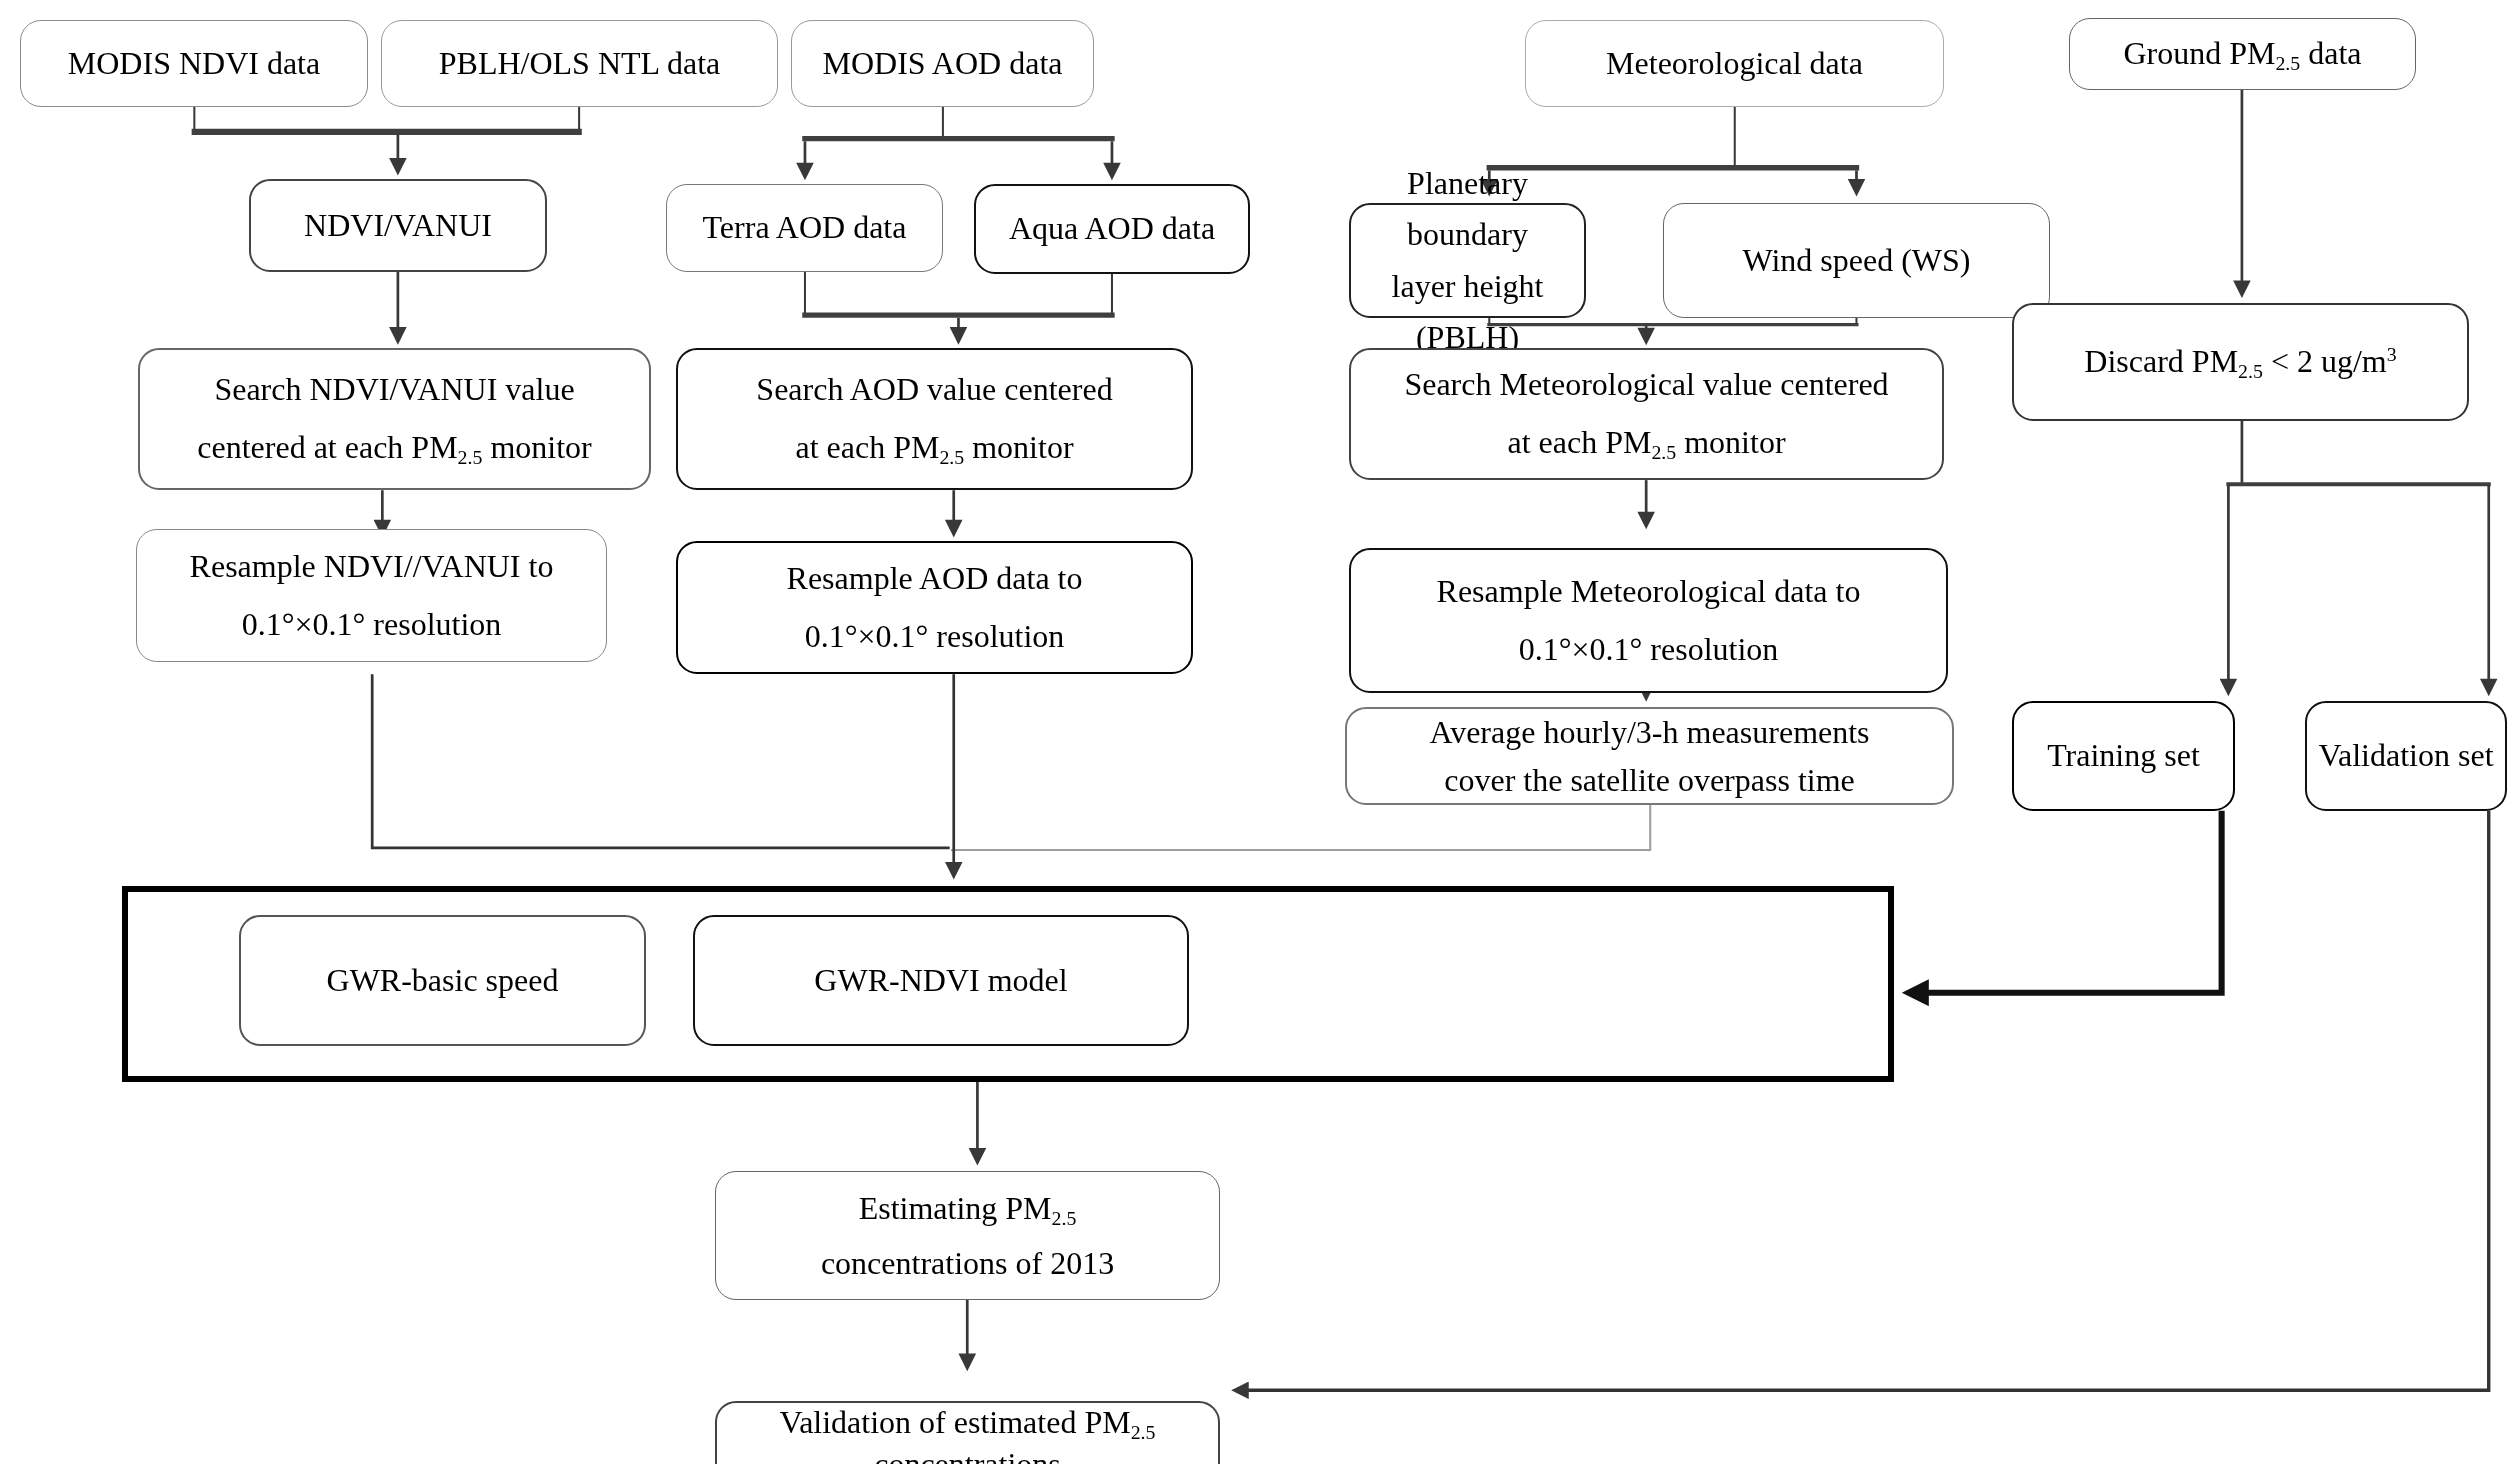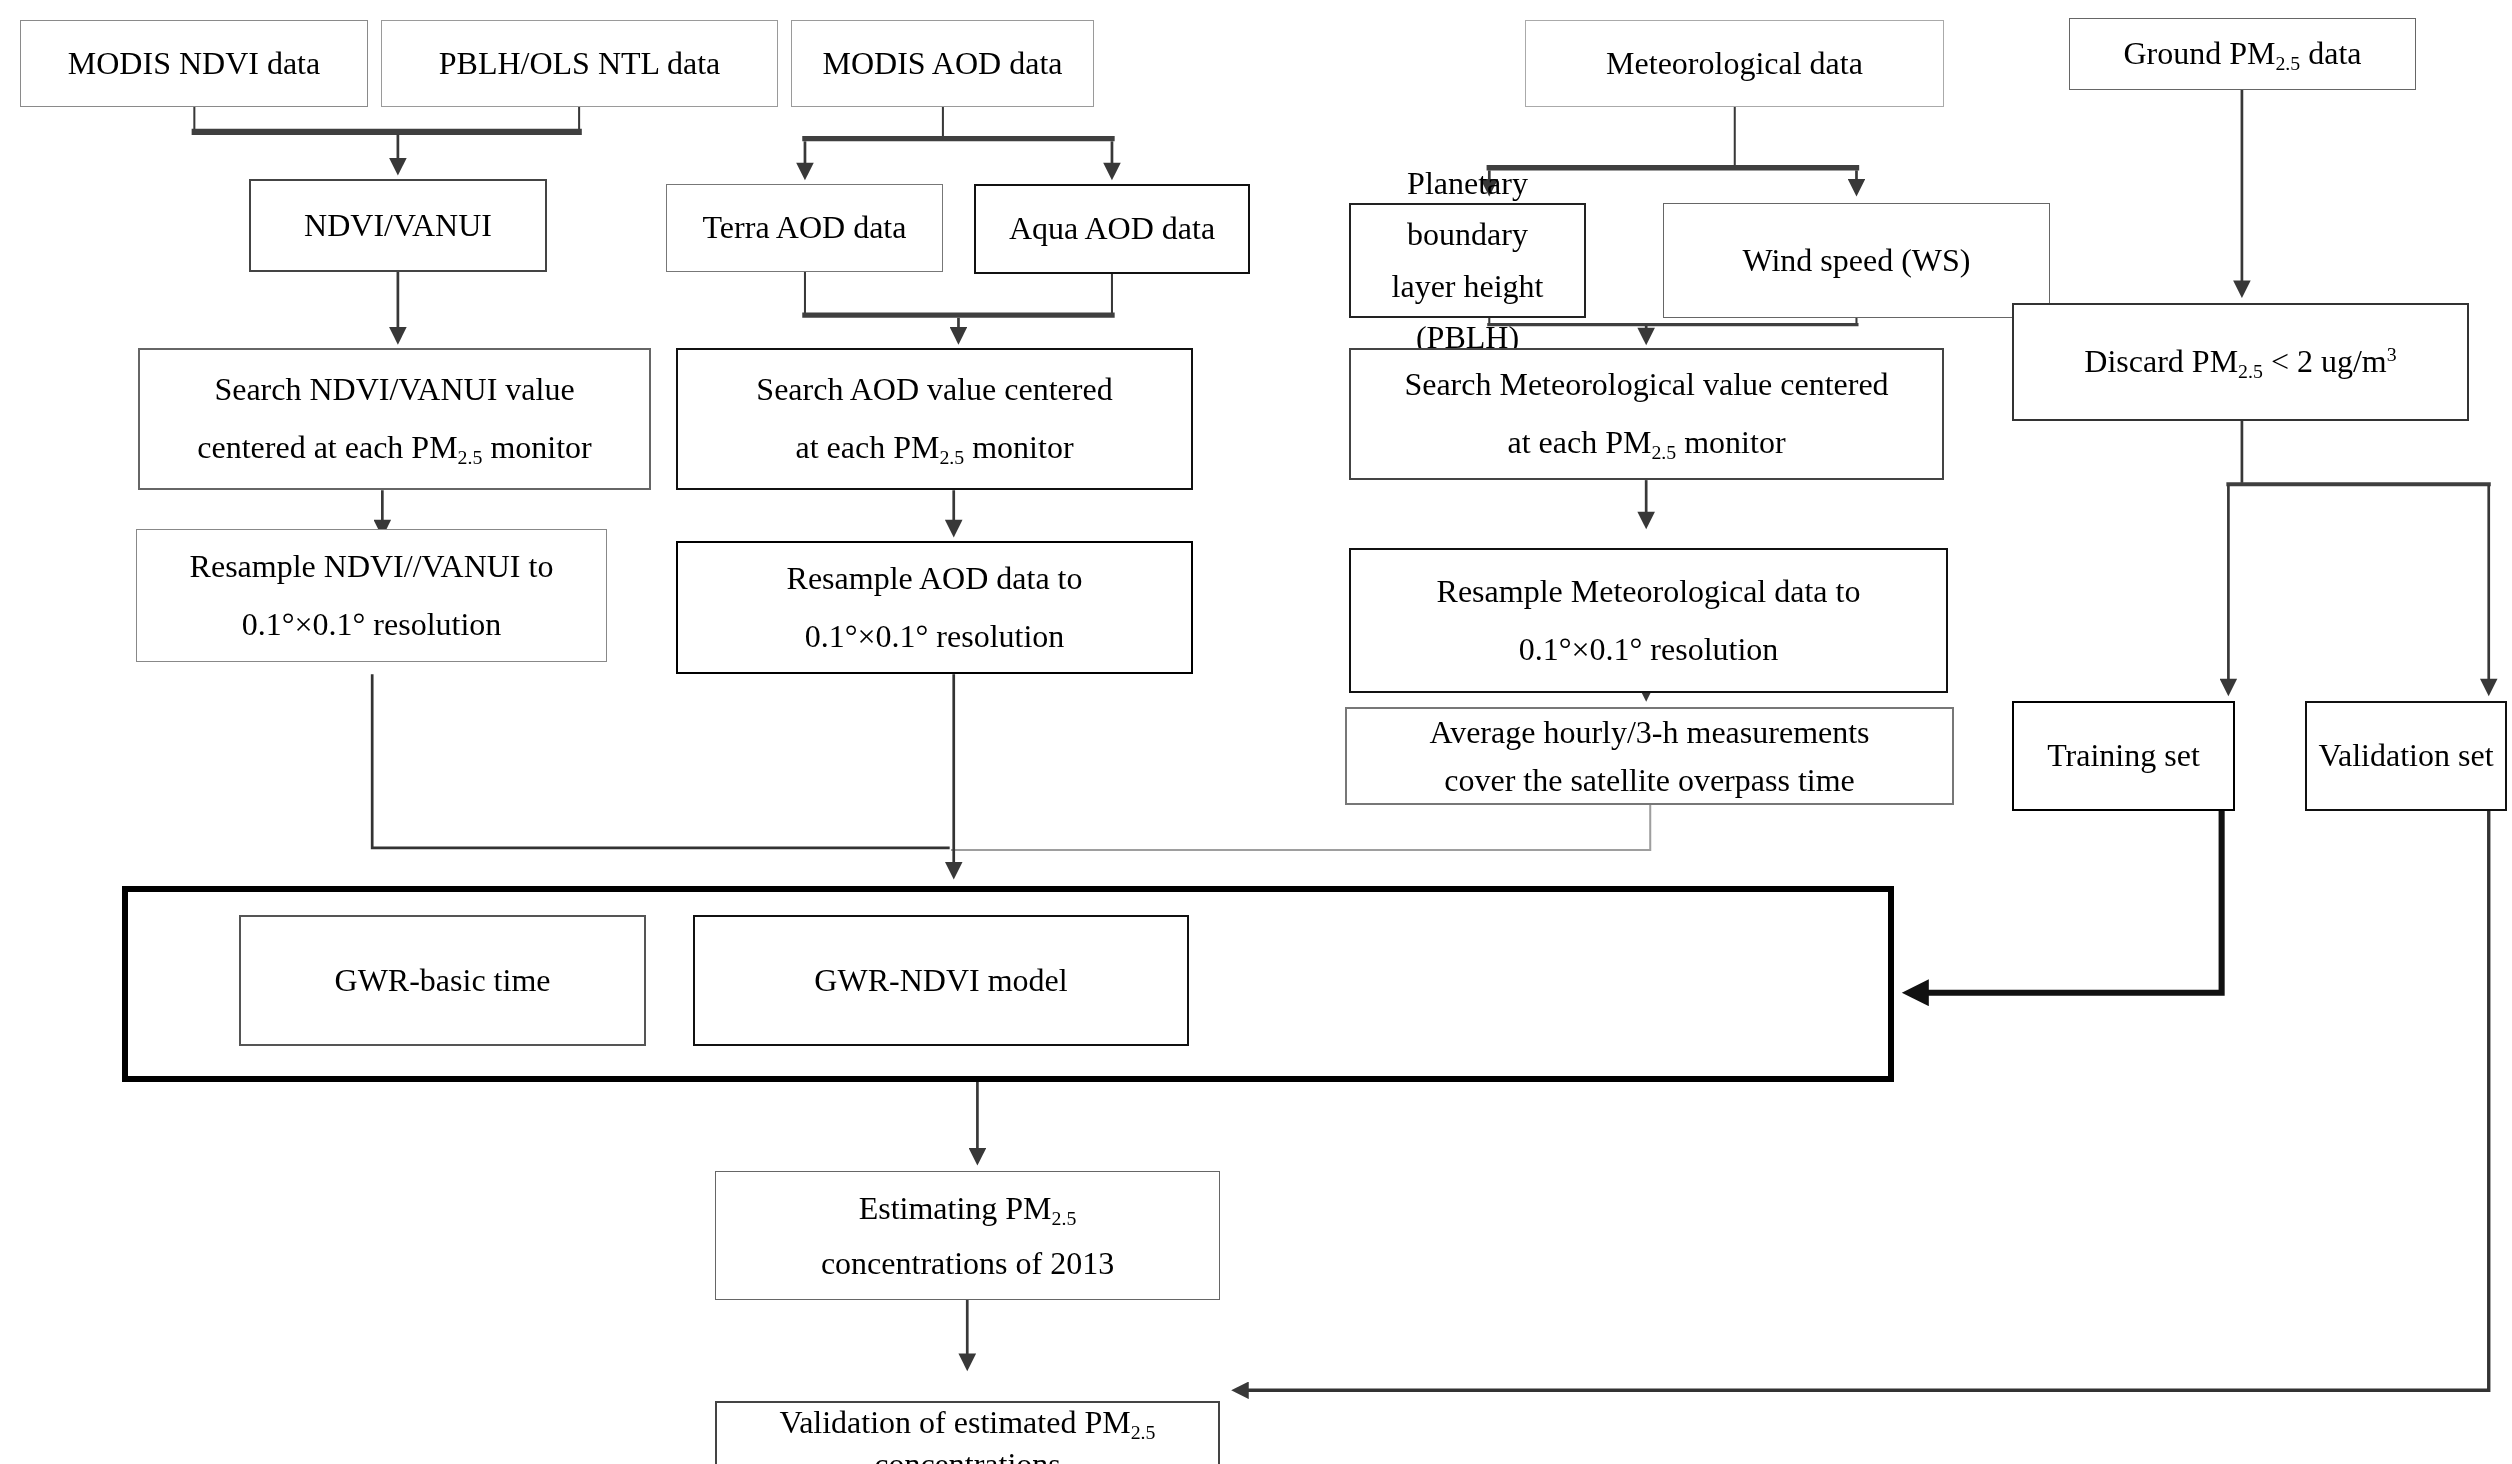--- a/index.html
+++ b/index.html
@@ -26,20 +26,21 @@
     position: absolute;
     display: flex;
     align-items: center;
     justify-content: center;
     text-align: center;
     background: #ffffff;
     font-size: 32px;
     line-height: 1.8;
     box-sizing: border-box;
     padding: 0 9.5px;
+    border-radius: 21px;
   }
   .node sub { font-size: 0.62em; vertical-align: -0.28em; line-height: 0; }
   .node sup { font-size: 0.62em; vertical-align: 0.55em; line-height: 0; }
   .tight { line-height: 1.3; margin-top: 24px; }
   .bigbox {
     position: absolute;
     box-sizing: border-box;
     border: 6.8px solid #000000;
     background: #ffffff;
   }
@@ -213,21 +214,21 @@
 
   <div class="node" style="left:2012px; top:701px; width:223px; height:110px; border:2.7px solid #000000;">
     <span>Training set</span>
   </div>
   <div class="node" style="left:2305px; top:701px; width:202px; height:110px; border:2.7px solid #111111;">
     <span>Validation set</span>
   </div>
 
   <div class="bigbox" style="left:122px; top:886px; width:1772px; height:196px;"></div>
   <div class="node" style="left:239px; top:915px; width:407px; height:131px; border:2px solid #555555;">
-    <span>GWR-basic time</span>
+    <span>GWR-basic speed</span>
   </div>
   <div class="node" style="left:693px; top:915px; width:496px; height:131px; border:2px solid #111111;">
     <span>GWR-NDVI model</span>
   </div>
 
   <div class="node" style="left:715px; top:1171px; width:505px; height:129px; border:1.4px solid #666666; line-height:1.7;">
     <span>Estimating PM<sub>2.5</sub><br>concentrations of 2013</span>
   </div>
   <div class="node tight" style="left:715px; top:1377px; width:505px; height:85px; border:2px solid #444444;">
     <span>Validation of estimated PM<sub>2.5</sub><br>concentrations</span>

